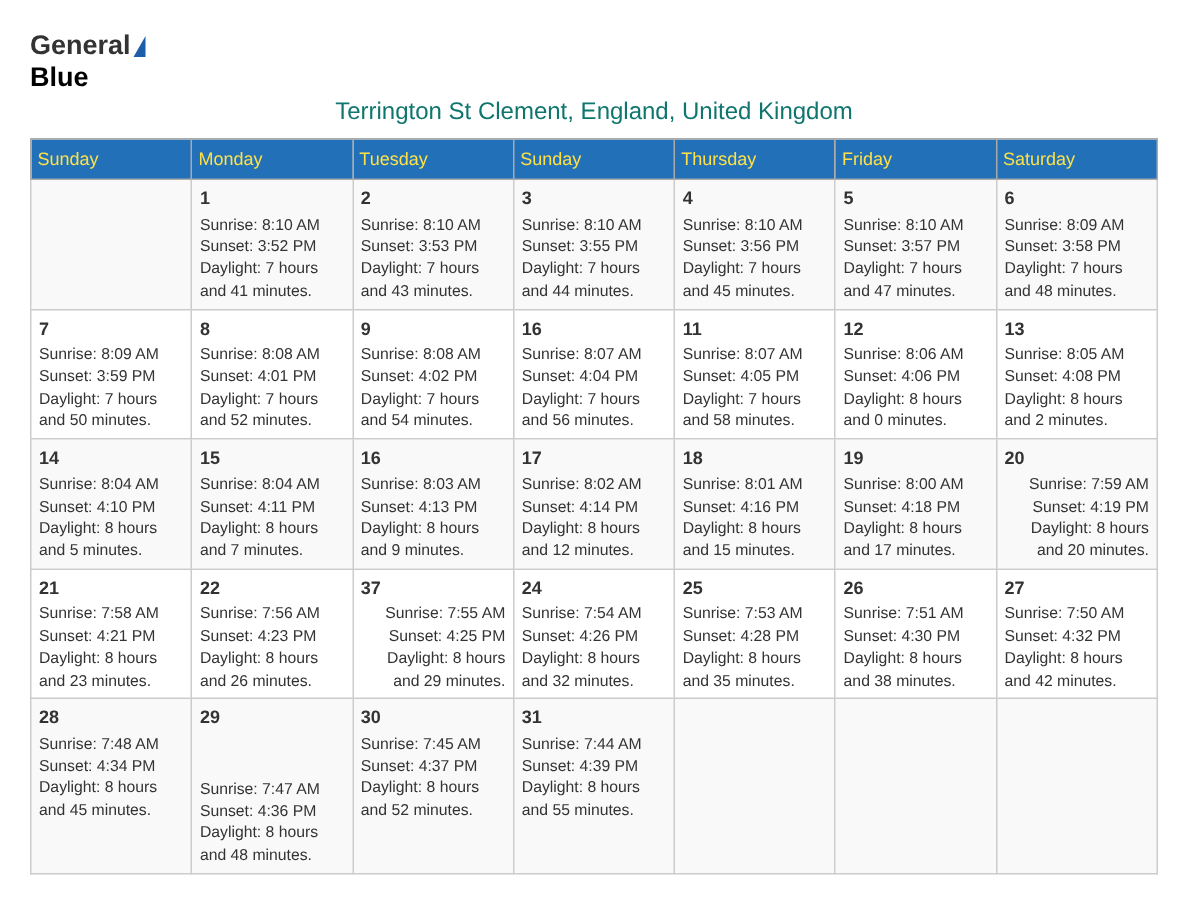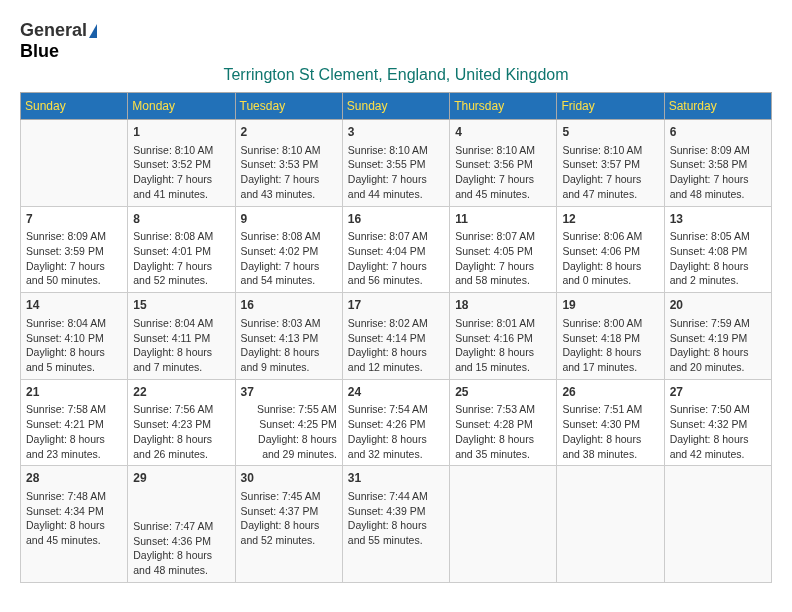--- a/index.html
+++ b/index.html
@@ -238,21 +238,21 @@
 Daylight: 8 hours and 15 minutes.</div>
         </td>
         <td>
           <span class="day-number">19</span>
           <div class="cell-info" style="white-space: pre-line;">Sunrise: 8:00 AM
 Sunset: 4:18 PM
 Daylight: 8 hours and 17 minutes.</div>
         </td>
         <td>
           <span class="day-number">20</span>
-          <div class="cell-info" style="white-space: pre-line;">Sunrise: 7:59 AM
+          <div class="cell-info" style="white-space: pre-line; text-align: right;">Sunrise: 7:59 AM
 Sunset: 4:19 PM
 Daylight: 8 hours and 20 minutes.</div>
         </td>
       </tr>
       <tr>
         <td>
           <span class="day-number">21</span>
           <div class="cell-info" style="white-space: pre-line;">Sunrise: 7:58 AM
 Sunset: 4:21 PM
 Daylight: 8 hours and 23 minutes.</div>

